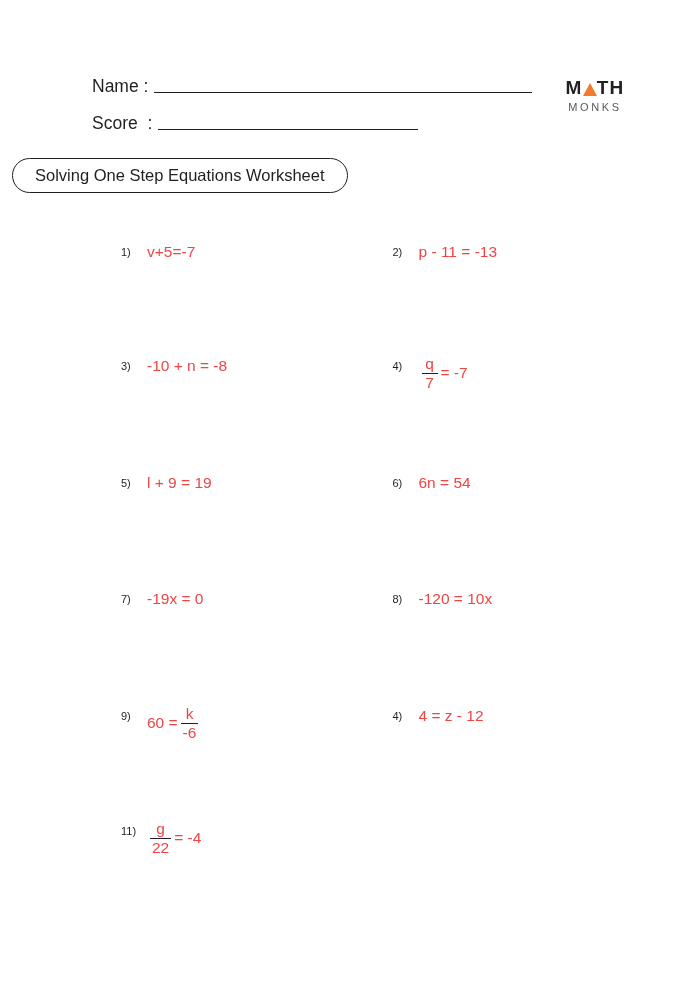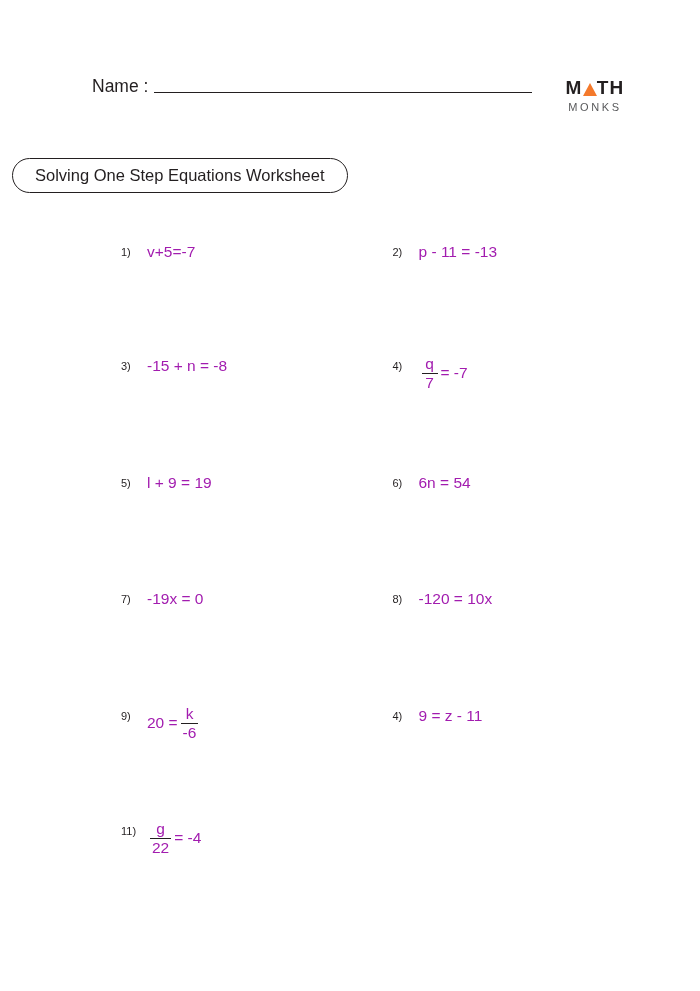--- a/index.html
+++ b/index.html
@@ -134,21 +134,21 @@
   .num {
     font-size: 11px;
     color: #231f20;
     width: 26px;
     flex: 0 0 26px;
     padding-top: 6px;
     white-space: nowrap;
   }
   .expr {
     font-size: 15.5px;
-    color: #a21caf;
+    color: #ef4444;
     line-height: 20px;
     padding-top: 2px;
     white-space: nowrap;
     display: flex;
     align-items: center;
     text-align: right;
   }
   .expr .pre, .expr .post { display: inline-block; }
   .frac {
     display: inline-flex;
@@ -176,20 +176,24 @@
 </head>
 <body>
 
 <div class="sheet">
 
   <div class="header">
     <div class="field-row">
       <span class="field-label">Name :</span>
       <span class="field-line line-name"></span>
     </div>
+    <div class="field-row">
+      <span class="field-label">Score  :</span>
+      <span class="field-line line-score"></span>
+    </div>
   </div>
 
   <div class="logo">
     <div class="logo-main">
       <span>M</span>
       <span class="logo-tri"></span>
       <span>TH</span>
     </div>
     <div class="logo-sub">MONKS</div>
   </div>
@@ -206,21 +210,21 @@
           <span class="expr">v+5=-7</span>
         </div>
         <div class="cell right">
           <span class="num">2)</span>
           <span class="expr">p - 11 = -13</span>
         </div>
       </div>
       <div class="row" style="height: 117px;">
         <div class="cell left">
           <span class="num">3)</span>
-          <span class="expr">-15 + n = -8</span>
+          <span class="expr">-10 + n = -8</span>
         </div>
         <div class="cell right">
           <span class="num">4)</span>
           <span class="expr">
             <span class="frac">
               <span class="numer">q</span>
               <span class="bar"></span>
               <span class="denom">7</span>
             </span>
             <span class="post"> = -7</span>
@@ -244,31 +248,31 @@
         </div>
         <div class="cell right">
           <span class="num">8)</span>
           <span class="expr">-120 = 10x</span>
         </div>
       </div>
       <div class="row" style="height: 115px;">
         <div class="cell left">
           <span class="num">9)</span>
           <span class="expr">
-            <span class="pre">20 = </span>
+            <span class="pre">60 = </span>
             <span class="frac">
               <span class="numer">k</span>
               <span class="bar"></span>
               <span class="denom">-6</span>
             </span>
           </span>
         </div>
         <div class="cell right">
           <span class="num">4)</span>
-          <span class="expr">9 = z - 11</span>
+          <span class="expr">4 = z - 12</span>
         </div>
       </div>
       <div class="row" style="height: 116px;">
         <div class="cell left">
           <span class="num">11)</span>
           <span class="expr">
             <span class="frac">
               <span class="numer">g</span>
               <span class="bar"></span>
               <span class="denom">22</span>

